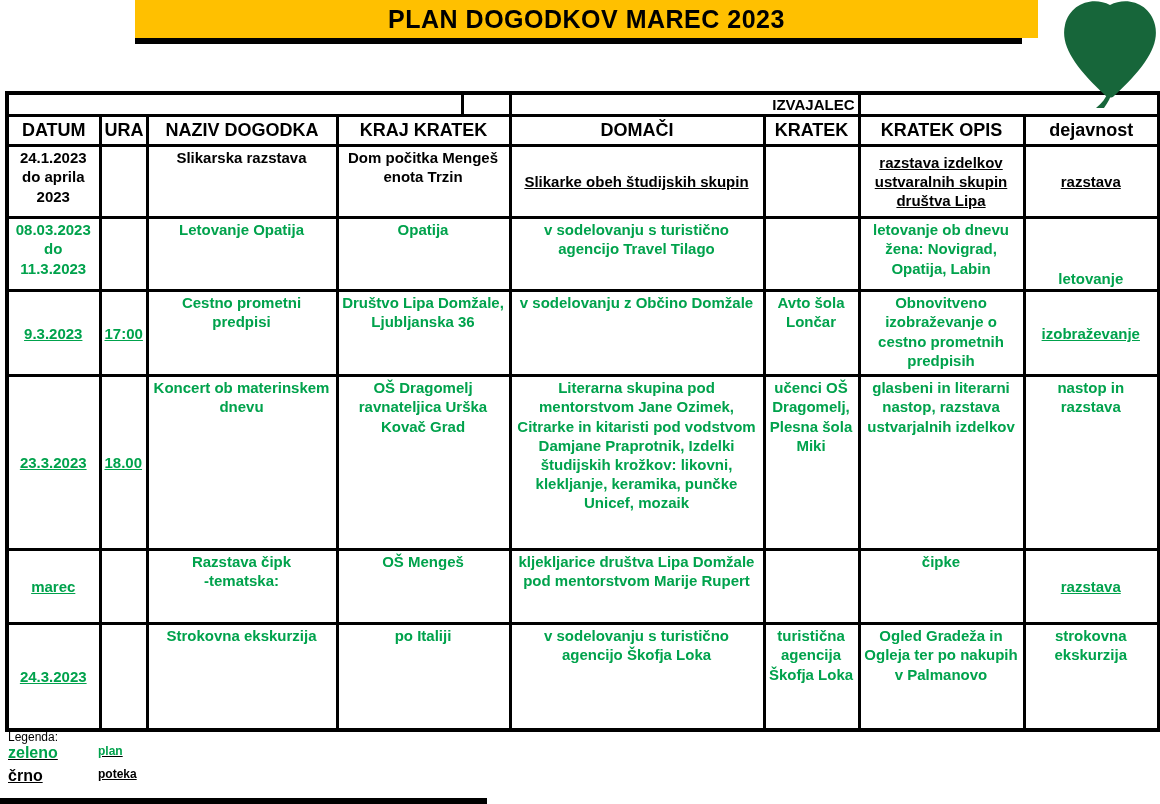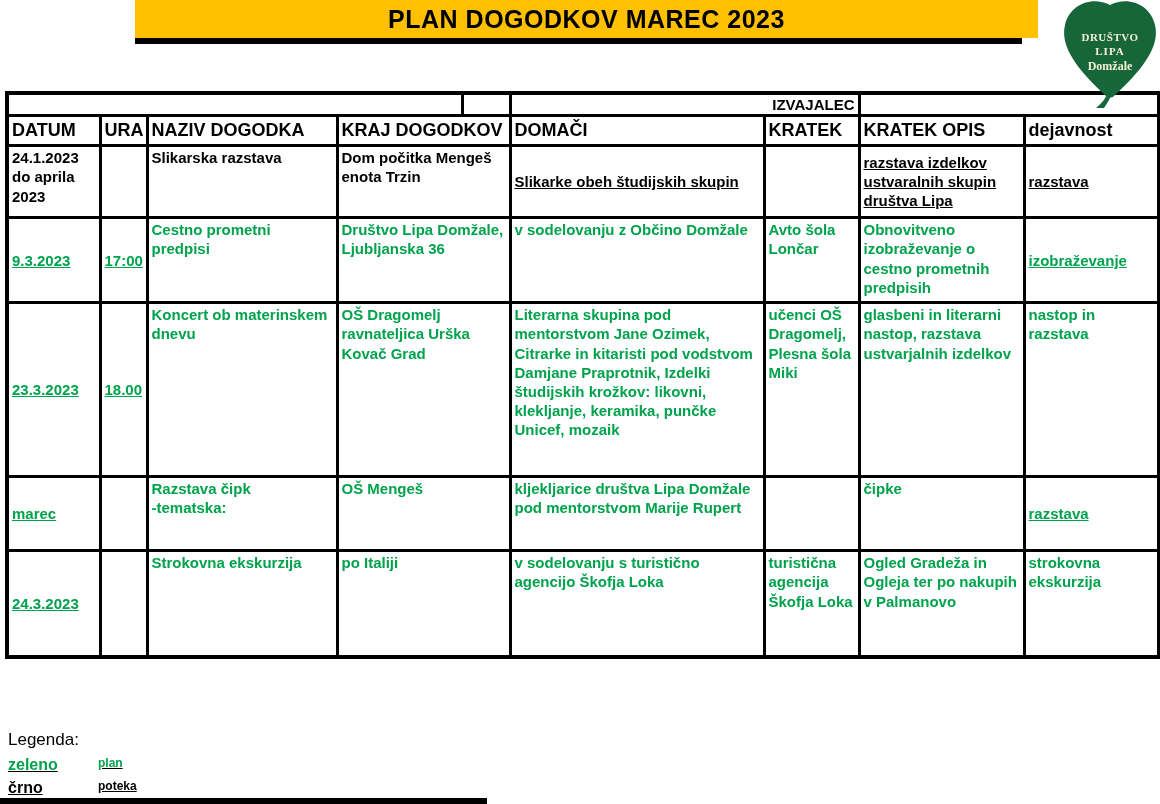--- a/index.html
+++ b/index.html
@@ -28,39 +28,39 @@
   .logo-text .l3 { font-size:12px; }
 
   table.events {
     position:absolute; left:5px; top:91px; width:1152px;
     border-collapse:collapse; table-layout:fixed;
     border:4px solid #000;
   }
   .events td, .events th {
     border:3px solid #000; padding:1px 4px 1px 3px;
     font-weight:700; font-size:15px; line-height:1.28;
-    vertical-align:top; text-align:left; color:#000;
+    vertical-align:top; text-align:center; color:#000;
     white-space:pre-line; overflow:hidden;
   }
   .events th { font-size:18px; vertical-align:middle; white-space:nowrap; padding:2px 3px; }
   tr.band td { height:22px; font-size:15px; padding:0 3px; }
   td.band-label { text-align:right; vertical-align:middle; }
   tr.hdr { height:30px; }
   tr.green td { color:#00A24C; }
   tr.r1 { height:72px; }
   tr.r2 { height:73px; }
   tr.r3 { height:85px; }
   tr.r4 { height:174px; }
   tr.r5 { height:74px; }
   tr.r6 { height:106px; }
   td.vm { vertical-align:middle;text-decoration:underline; }
   td.vb { vertical-align:bottom; }
 
   .legend { position:absolute; left:8px; top:730px; }
-  .legend-title { font-size:17px; font-weight:400; color:#000; margin-bottom:6px; }
+  .legend-title { font-size:12px; font-weight:400; color:#000; }
   .legend-row { display:flex; margin-bottom:5px;text-decoration:underline; }
   .legend-term { width:90px; font-size:16px; font-weight:700; }
   .legend-desc { font-size:12px; font-weight:700; }
   .legend-row.green .legend-term, .legend-row.green .legend-desc { color:#00A24C; }
   .legend-row.black .legend-term, .legend-row.black .legend-desc { color:#000; }
 
   .bottom-strip { position:absolute; left:0; top:798px; width:487px; height:6px; background:#000; }
 </style>
 </head>
 <body>
@@ -70,25 +70,20 @@
   <div class="banner">
     <span>PLAN DOGODKOV MAREC 2023</span>
   </div>
   <div class="banner-underline"></div>
 
   <div class="logo">
     <svg width="100" height="108" viewBox="0 0 100 108">
       <path d="M50 5 C32 -4 10 4 5 25 C0 46 16 68 46 96 C48 98 52 98 54 96 C84 68 100 46 95 25 C90 4 68 -4 50 5 Z" fill="#17663A"></path>
       <path d="M48 92 C46 98 42 103 36 108 L44 108 C48 102 51 97 52 92 Z" fill="#17663A"></path>
     </svg>
-    <div class="logo-text">
-      <div class="l1">DRUŠTVO</div>
-      <div class="l2">LIPA</div>
-      <div class="l3">Domžale</div>
-    </div>
   </div>
 
   <table class="events">
     <colgroup>
       <col style="width:93px">
         <col style="width:47px">
         <col style="width:190px">
       <col style="width:125px">
         <col style="width:48px">
         <col style="width:254px">
@@ -100,40 +95,52 @@
         <tr class="band">
       <td colspan="4"></td>
       <td></td>
       <td colspan="2" class="band-label">IZVAJALEC</td>
       <td colspan="2"></td>
     </tr>
     <tr class="hdr">
       <th>DATUM</th>
       <th>URA</th>
       <th>NAZIV DOGODKA</th>
-      <th colspan="2">KRAJ DOGODKOV</th>
+      <th colspan="2">KRAJ KRATEK</th>
       <th>DOMAČI</th>
       <th>KRATEK</th>
       <th>KRATEK OPIS</th>
       <th>dejavnost</th>
     </tr>
 
     <tr class="r1">
       <td>24.1.2023
 do aprila
 2023</td>
       <td></td>
       <td>Slikarska razstava</td>
       <td colspan="2">Dom počitka Mengeš enota Trzin</td>
       <td class="vm">Slikarke obeh študijskih skupin</td>
       <td></td>
       <td class="vm">razstava izdelkov ustvaralnih skupin društva Lipa</td>
       <td class="vm">razstava</td>
     </tr>
 
+    <tr class="r2 green">
+      <td>08.03.2023
+do
+11.3.2023</td>
+      <td></td>
+      <td>Letovanje Opatija</td>
+      <td colspan="2">Opatija</td>
+      <td>v sodelovanju s turistično agencijo Travel Tilago</td>
+      <td></td>
+      <td>letovanje ob dnevu žena: Novigrad, Opatija, Labin</td>
+      <td class="vb">letovanje</td>
+    </tr>
 
     <tr class="r3 green">
       <td class="vm">9.3.2023</td>
       <td class="vm">17:00</td>
       <td>Cestno prometni predpisi</td>
       <td colspan="2">Društvo Lipa Domžale, Ljubljanska 36</td>
       <td>v sodelovanju z Občino Domžale</td>
       <td>Avto šola Lončar</td>
       <td>Obnovitveno izobraževanje o cestno prometnih predpisih</td>
       <td class="vm">izobraževanje</td>

